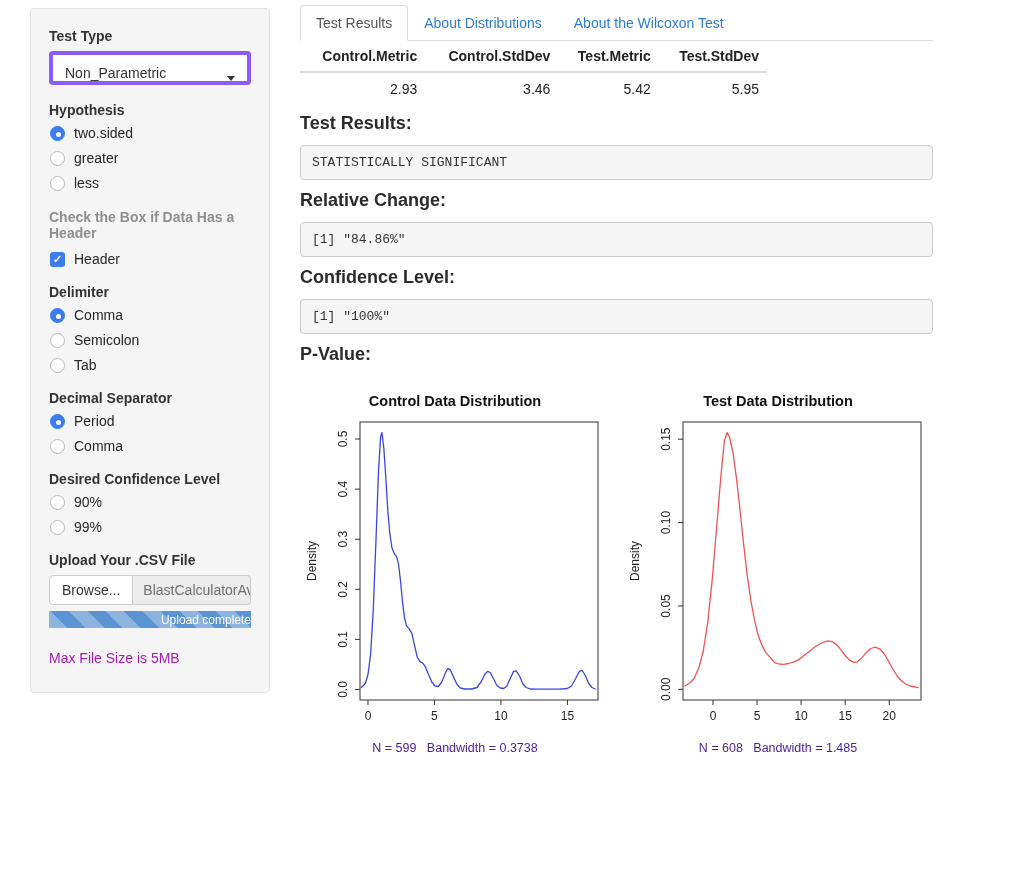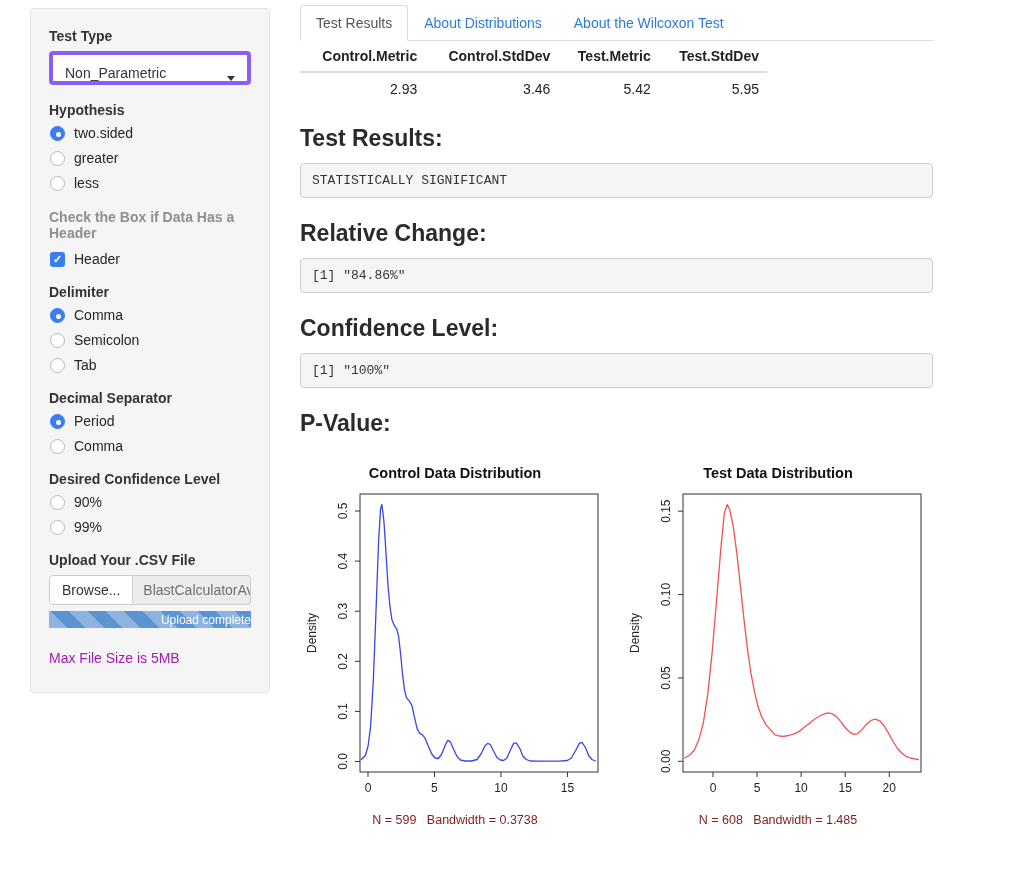--- a/index.html
+++ b/index.html
@@ -76,33 +76,33 @@
   .tab.active {
     background:#fff; color:#555; cursor:default;
     border-color:#ddd; border-bottom-color:#fff; border-radius:4px 4px 0 0;
   }
   .summary-table { border-collapse:collapse; width:467px; }
   .summary-table th {
     font-weight:bold; text-align:right; padding:7px 8px;
     border-bottom:2px solid #ddd; color:#222;
   }
   .summary-table td { text-align:right; padding:8px 8px 6px; color:#222; }
-  .result-heading { font-size:23px; font-weight:bold; color:#2b2b2b; margin:22px 0 11px; }
+  .result-heading { font-size:18px; font-weight:bold; color:#2b2b2b; margin:10px 0 11px; }
   .well {
     background:#f5f5f5; border:1px solid #ccc; border-radius:4px;
     padding:9px 11px; margin:0; color:#333;
     font-family:"Liberation Mono","DejaVu Sans Mono",monospace;
     font-size:13px; white-space:pre;
   }
 
   
   .charts { display:flex; justify-content:space-between; margin-top:28px; padding:0 2px; }
   .plot-block { width:306px; }
   .plot-title { text-align:center; font-weight:bold; font-size:14.5px; color:#111; margin-bottom:7px; }
-  .plot-sub { text-align:center; font-size:12.5px; color:#7f1d1d; margin-top:6px; white-space:pre; }
+  .plot-sub { text-align:center; font-size:12.5px; color:#4c1d95; margin-top:6px; white-space:pre; }
   svg text { font-family:"Liberation Sans",sans-serif; }
 </style>
 </head>
 <body>
 
 <div class="app">
 
   <div class="sidebar">
     <div class="control-label">Test Type</div>
     <div class="select-box">

